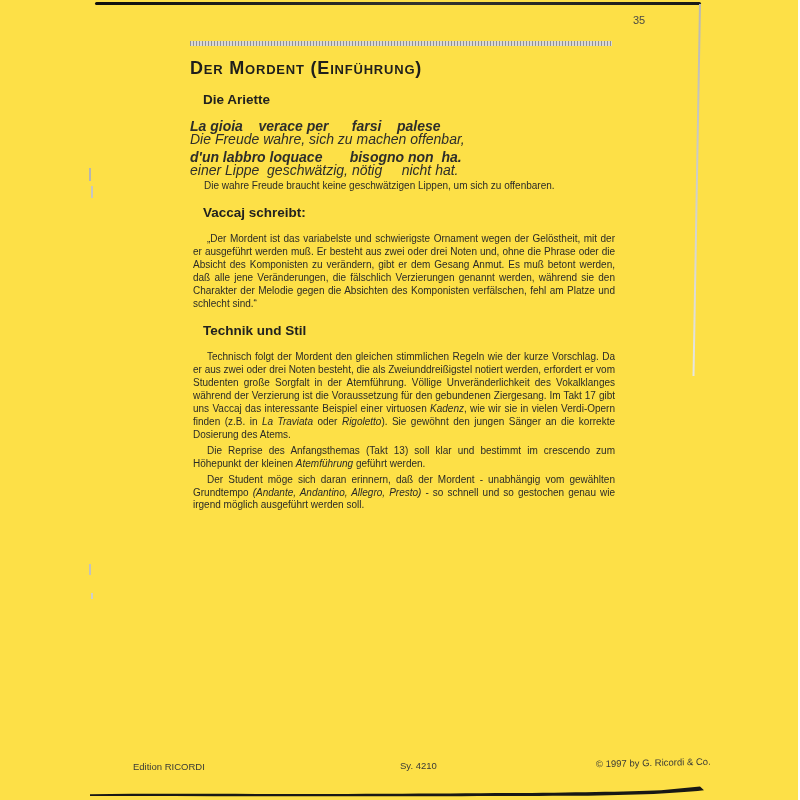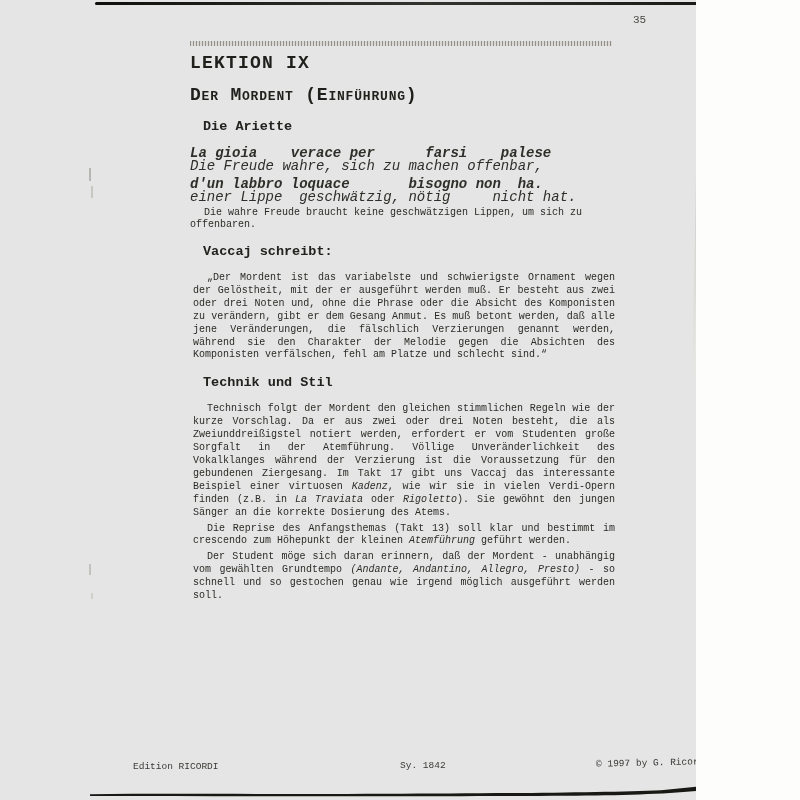--- a/index.html
+++ b/index.html
@@ -1,20 +1,20 @@
 <!DOCTYPE html>
 <html><head>
 <meta charset="utf-8">
 <style>
   html,body { margin:0; padding:0; }
   body { width:800px; height:800px; background:#fdfdfb; }
   .page {
-    position:relative; width:696px; height:800px; overflow:hidden;
-    background:#e5e5e5; color:#2b2b27;
-    font-family:Liberation Mono, monospace;
+    position:relative; width:798px; height:800px; overflow:hidden;
+    background:#fde047; color:#2b2b27;
+    font-family:Liberation Sans, sans-serif;
   }
   .top-rule {
     position:absolute; left:95px; top:2px; width:606px; height:3px;
     background:linear-gradient(90deg,#0f0f0d,#34342f 55%,#191917);
     border-radius:2px;
   }
   .right-edge {
     position:absolute; left:699px; top:4px; width:2px; height:372px;
     background:linear-gradient(180deg,#b8b8b4,#e6e6e2);
     transform:rotate(1deg); transform-origin:50% 0;
@@ -72,40 +72,39 @@
   <div class="page-number">35</div>
 
   <div class="edge-mark m1"></div>
   <div class="edge-mark m2"></div>
   <div class="edge-mark m3"></div>
   <div class="edge-mark m4"></div>
 
   <div class="content">
     <div class="hatch"></div>
 
-    <h1 class="title">LEKTION IX</h1>
     <h2 class="subtitle">Der Mordent (Einführung)</h2>
 
     <h3 class="sec sec-ariette">Die Ariette</h3>
     <div class="inter src">La gioia    verace per      farsi    palese</div>
     <div class="inter gloss">Die Freude wahre, sich zu machen offenbar,</div>
     <div class="inter src sp">d'un labbro loquace       bisogno non  ha.</div>
     <div class="inter gloss">einer Lippe  geschwätzig, nötig     nicht hat.</div>
     <p class="trans">Die wahre Freude braucht keine geschwätzigen Lippen, um sich zu offenbaren.</p>
 
     <h3 class="sec sec-vaccaj">Vaccaj schreibt:</h3>
     <p class="body after-head"><span>„Der Mordent ist das variabelste und schwierigste Ornament wegen der Gelöstheit, mit der er ausgeführt werden muß. Er besteht aus zwei oder drei Noten und, ohne die Phrase oder die Absicht des Komponisten zu verändern, gibt er dem Gesang Anmut. Es muß betont werden, daß alle jene Veränderungen, die fälschlich Verzierungen genannt werden, während sie den Charakter der Melodie gegen die Absichten des Komponisten verfälschen, fehl am Platze und schlecht sind.“</span></p>
 
     <h3 class="sec sec-technik">Technik und Stil</h3>
     <p class="body after-head"><span>Technisch folgt der Mordent den gleichen stimmlichen Regeln wie der kurze Vorschlag. Da er aus zwei oder drei Noten besteht, die als Zweiunddreißigstel notiert werden, erfordert er vom Studenten große Sorgfalt in der Atemführung. Völlige Unveränderlichkeit des Vokalklanges während der Verzierung ist die Voraussetzung für den gebundenen Ziergesang. Im Takt 17 gibt uns Vaccaj das interessante Beispiel einer virtuosen </span><i>Kadenz</i><span>, wie wir sie in vielen Verdi-Opern finden (z.B. in </span><i>La Traviata</i><span> oder </span><i>Rigoletto</i><span>). Sie gewöhnt den jungen Sänger an die korrekte Dosierung des Atems.</span></p>
     <p class="body"><span>Die Reprise des Anfangsthemas (Takt 13) soll klar und bestimmt im crescendo zum Höhepunkt der kleinen </span><i>Atemführung</i><span> geführt werden.</span></p>
     <p class="body"><span>Der Student möge sich daran erinnern, daß der Mordent - unabhängig vom gewählten Grundtempo </span><i>(Andante, Andantino, Allegro, Presto)</i><span> - so schnell und so gestochen genau wie irgend möglich ausgeführt werden soll.</span></p>
   </div>
 
   <span class="f-text f-left">Edition RICORDI</span>
-  <span class="f-text f-center">Sy. 1842</span>
+  <span class="f-text f-center">Sy. 4210</span>
   <span class="f-text f-right">© 1997 by G. Ricordi &amp; Co.</span>
 
   <svg class="bottom-bar" viewBox="0 0 630 14" preserveAspectRatio="none">
     <path d="M4,9.2 C90,8.2 180,9.4 300,8.8 C420,8.2 520,7.6 575,5.2 L614,1.4 L618,5.2 C585,8.8 540,10.4 480,10.8 C360,11.6 180,11.2 4,11 Z" fill="#181815"></path>
   </svg>
 
 </div>
 
 </body></html>

